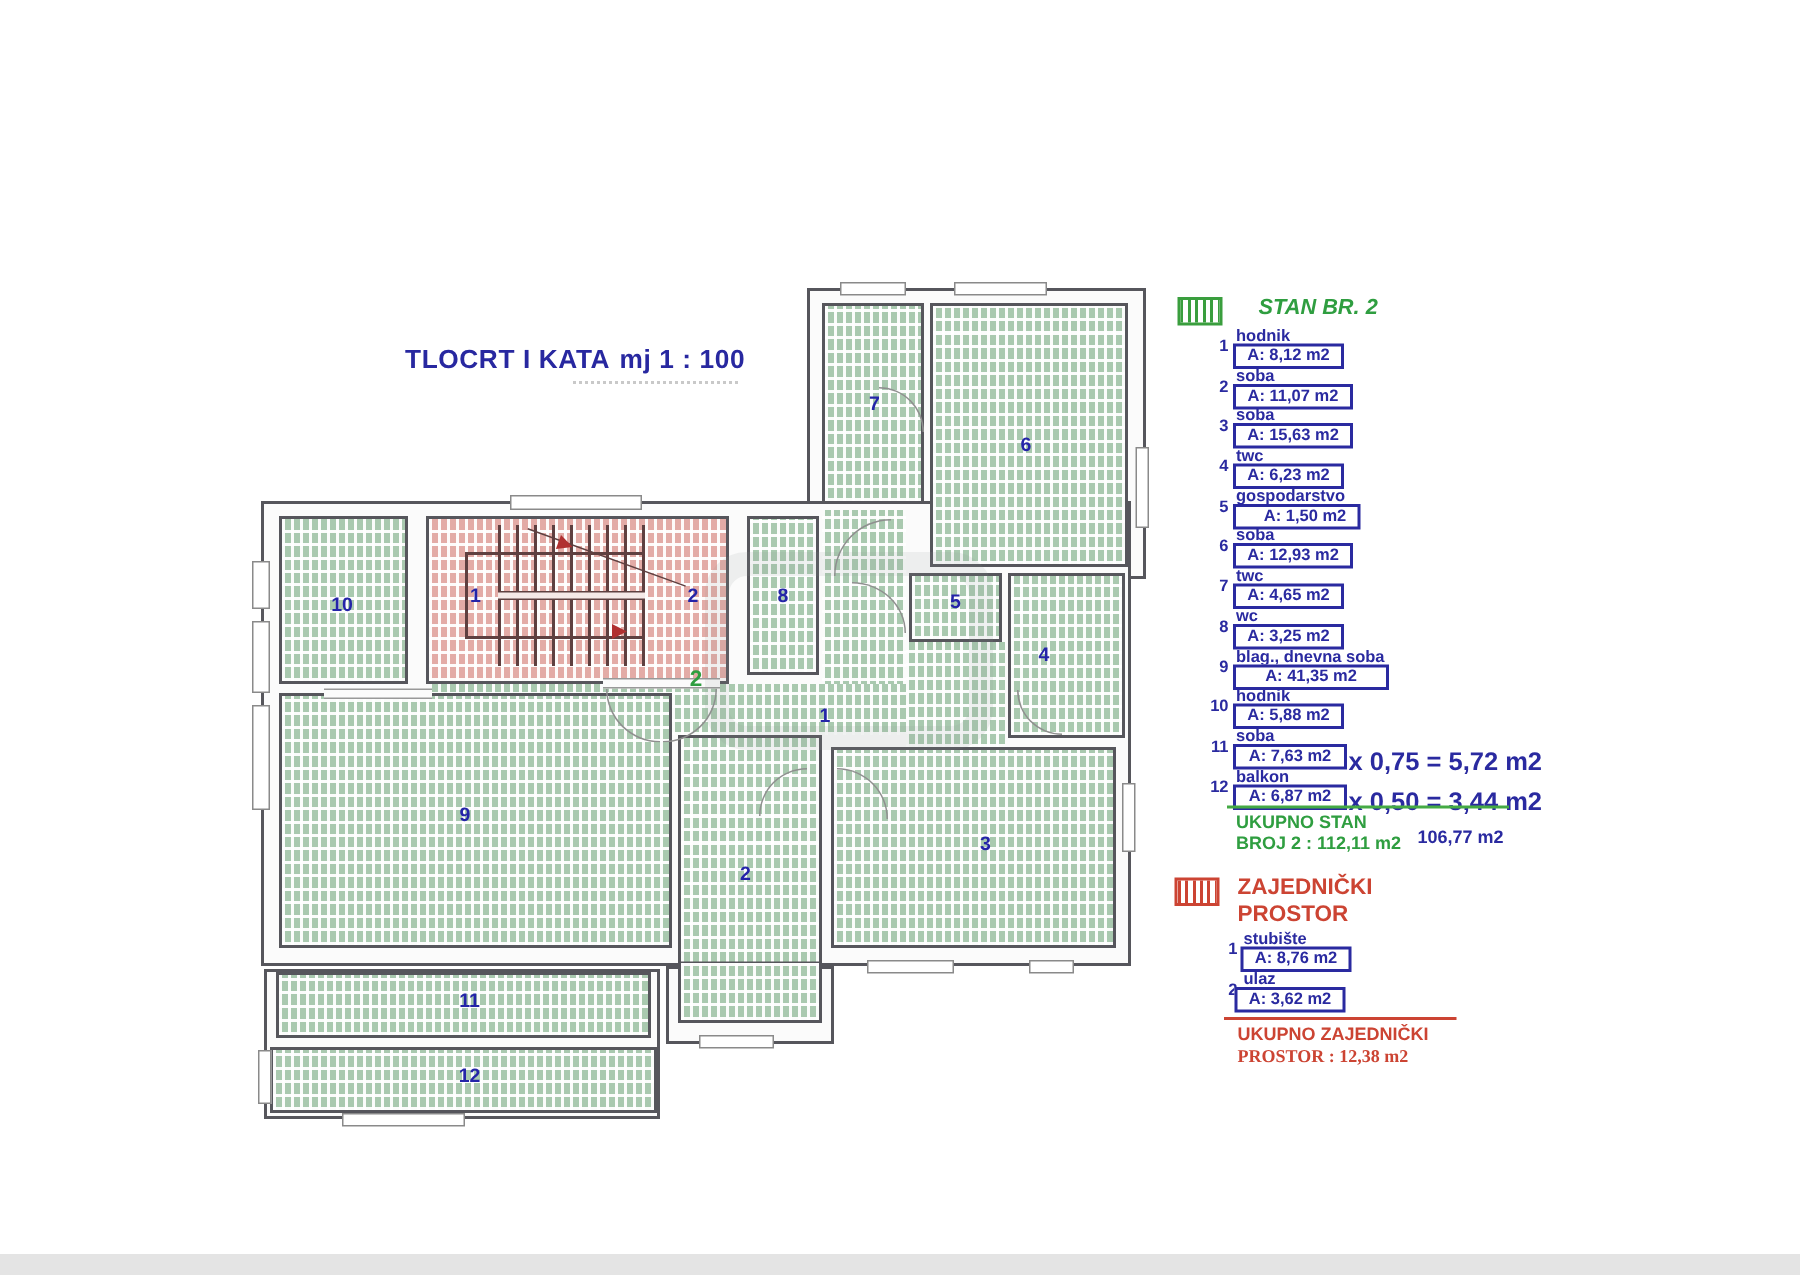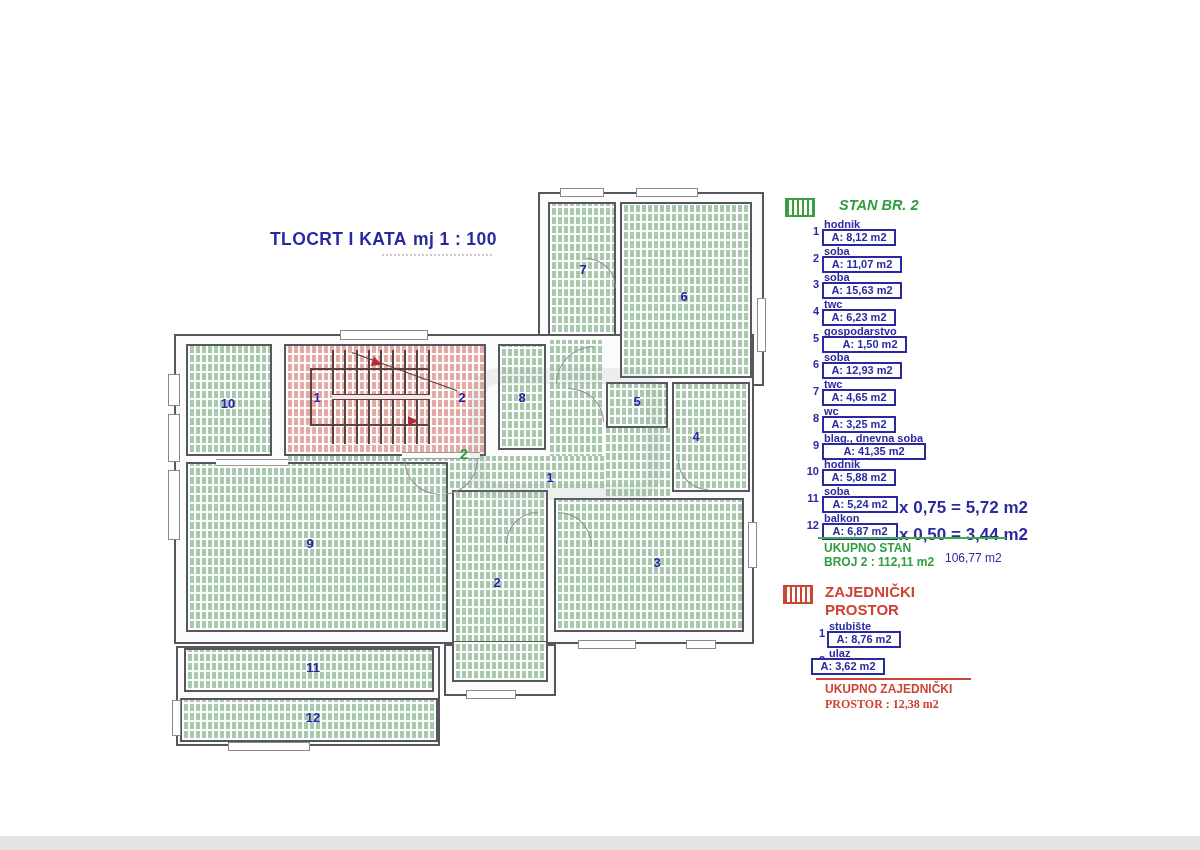--- a/index.html
+++ b/index.html
@@ -50,21 +50,21 @@
   .leg-hd-r{color:#cc4433;font-weight:bold;font-size:15px;white-space:nowrap;}
   .leg-item{position:absolute;left:0;width:220px;height:27px;}
   .num{position:absolute;left:16px;top:6px;width:18px;text-align:right;
        font-weight:bold;font-size:11px;color:#2a2aa0;}
   .nm{position:absolute;left:39px;top:-1px;font-weight:bold;font-size:11px;color:#2a2aa0;white-space:nowrap;}
   .bx{position:absolute;left:37px;top:10px;height:13px;line-height:13px;border:2px solid #2a2aa0;
       font-weight:bold;font-size:11px;color:#2a2aa0;text-align:center;background:#fff;padding:0 2px;}
   .factor{position:absolute;left:114px;top:12px;font-weight:bold;font-size:17px;color:#2a2aa0;white-space:nowrap;}
   .tot-g{position:absolute;left:39px;color:#2f9e40;font-weight:bold;font-size:12px;white-space:nowrap;}
   .tot-r{position:absolute;left:42px;color:#cc4433;font-weight:bold;font-size:12px;white-space:nowrap;}
-  .tot-b{position:absolute;color:#2a2aa0;font-weight:normal;font-size:12px;white-space:nowrap;}
+  .tot-b{position:absolute;color:#2a2aa0;font-weight:bold;font-size:12px;white-space:nowrap;}
   .divider-g{position:absolute;border-top:2px solid #44aa44;}
   .divider-r{position:absolute;border-top:2px solid #cc4433;}
 
   
   .wm-logo{border:16px solid rgba(140,150,145,.12);border-radius:28px;}
   .wm-text{color:rgba(130,140,135,.16);font-weight:bold;font-size:50px;letter-spacing:3px;white-space:nowrap;}
 
   .bottom-strip{background:#e4e4e4;}
 </style>
 </head>
@@ -201,21 +201,21 @@
       <span class="bx" style="width:96px;">A: 41,35 m2</span>
     </div>
     <div class="leg-item" style="top:263px;">
       <span class="num">10</span>
       <span class="nm">hodnik</span>
       <span class="bx" style="width:66px;">A: 5,88 m2</span>
     </div>
     <div class="leg-item" style="top:290px;">
       <span class="num">11</span>
       <span class="nm">soba</span>
-      <span class="bx" style="width:68px;">A: 5,24 m2</span>
+      <span class="bx" style="width:68px;">A: 7,63 m2</span>
       <span class="factor">x 0,75 = 5,72 m2</span>
     </div>
     <div class="leg-item" style="top:317px;">
       <span class="num">12</span>
       <span class="nm">balkon</span>
       <span class="bx" style="width:68px;">A: 6,87 m2</span>
       <span class="factor">x 0,50 = 3,44 m2</span>
     </div>
 
     <div class="divider-g" style="left:33px;top:341px;width:188px;"></div>
@@ -230,21 +230,21 @@
     <div class="abs leg-hd-r" style="left:42px;top:18px;">PROSTOR</div>
 
     <div class="leg-item" style="top:38px;">
       <span class="num" style="left:24px;">1</span>
       <span class="nm" style="left:46px;">stubište</span>
       <span class="bx" style="left:44px;width:66px;">A: 8,76 m2</span>
     </div>
     <div class="leg-item" style="top:65px;">
       <span class="num" style="left:24px;">2</span>
       <span class="nm" style="left:46px;">ulaz</span>
-      <span class="bx" style="left:28px;width:66px;">A: 3,62 m2</span>
+      <span class="bx" style="left:40px;width:66px;">A: 3,62 m2</span>
     </div>
 
     <div class="divider-r" style="left:33px;top:95px;width:155px;"></div>
     <div class="tot-r" style="top:99px;">UKUPNO ZAJEDNIČKI</div>
     <div class="tot-r" style="top:114px;font-family:Liberation Serif, serif;">PROSTOR : 12,38 m2</div>
   </div>
 
   <div class="abs bottom-strip" style="left:0;top:836px;width:1200px;height:14px;"></div>
 </div>
 

